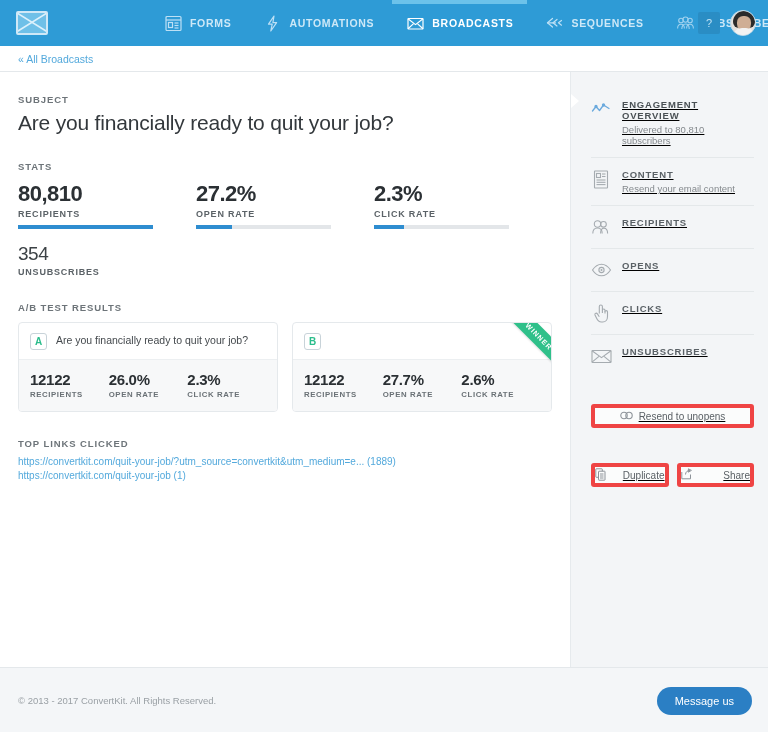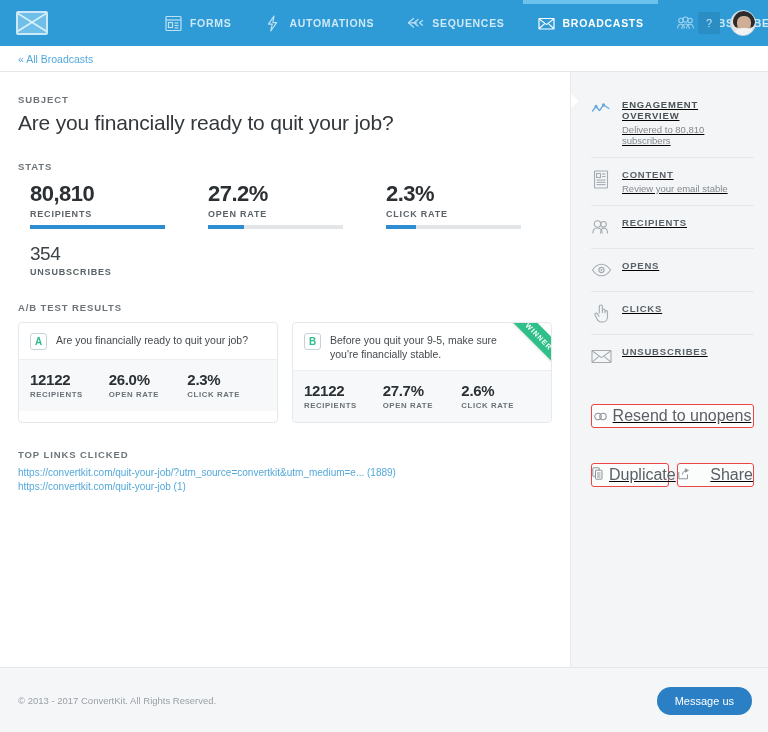--- a/index.html
+++ b/index.html
@@ -81,21 +81,21 @@
     font-size: 9.5px; letter-spacing: 0.9px; font-weight: bold;
     color: #6d7479; text-transform: uppercase;
   }
   .subject-line {
     font-size: 21px; color: #33383c; font-weight: 400; margin-top: 6px;
     letter-spacing: -0.2px;
   }
 
   .stats-label { margin-top: 26px; }
   .stats-row { display:flex; margin-top: 9px; }
-  .stat { width: 183px; margin-left: 12px; }
+  .stat { width: 183px; }
   .stat-value { font-size: 22px; font-weight: bold; color: #2b3034; letter-spacing:-0.5px; }
   .stat-name {
     font-size: 9px; letter-spacing: 0.8px; color: #5b6267; font-weight: 600;
     text-transform: uppercase; margin-top: 2px;
   }
   .bar-track { width: 135px; height: 4px; background:#e3e6e9; margin-top: 6px; }
   .bar-fill { height: 4px; background:#2e8dd0; }
   .stat-secondary { margin-top: 14px; }
   .stat-secondary .stat-value { font-weight: 400; font-size: 19px; color:#3c4246; }
 
@@ -152,23 +152,23 @@
   .side-ico { flex: 0 0 auto; width: 20px; height: 20px; display:flex; align-items:center; justify-content:center; }
   .side-title {
     font-size: 9.5px; letter-spacing: 0.8px; font-weight: bold; color:#5a6166;
     text-transform: uppercase;
   }
   .side-item.active .side-title { color:#4a5155; }
   .side-sub { font-size: 9.5px; color:#84898d; margin-top: 3px; }
 
   .side-actions { margin-top: 16px; }
   .btn {
-    border: 1px solid #ef4444; background:#fbfcfc; border-radius: 3px;
+    border: 4px solid #ef4444; background:#fbfcfc; border-radius: 3px;
     height: 24px; display:flex; align-items:center; justify-content:center; gap:6px;
-    font-size: 16px; color:#595f64; cursor:pointer;margin-top:27px;
+    font-size: 10px; color:#595f64; cursor:pointer;margin-top:27px;
   }
   .btn-wide { width: 163px; }
   .btn-row { display:flex; gap: 8px; margin-top: 8px; }
   .btn-half { width: 77.5px; justify-content: space-between; }
 
   
   .footer {
     height: 65px; background:#f4f6f8; border-top:1px solid #e4e8eb;
     display:flex; align-items:center; padding: 0 18px; position:relative;
   }
@@ -208,42 +208,42 @@
 
       <div class="nav-item">
         <span class="nav-ico">
           <svg width="19" height="17" viewBox="0 0 19 17" fill="none" stroke="#bde0f5" stroke-width="1.2" stroke-linejoin="round">
             <path d="M11 1 L5.5 9.2 H9.2 L7.8 16 L13.6 7.6 H9.9 Z"></path>
           </svg>
         </span>
         <span class="nav-label">AUTOMATIONS</span>
       </div>
 
+      <div class="nav-item active">
+        <span class="nav-ico">
+          <svg width="19" height="17" viewBox="0 0 19 17" fill="none" stroke="#ffffff" stroke-width="1.2" stroke-linejoin="round">
+            <rect x="2" y="3.5" width="15" height="10.5" rx="0.5"></rect>
+            <path d="M2 3.8 L9.5 9.6 L17 3.8"></path>
+            <path d="M2 13.8 L7.6 8.6"></path>
+            <path d="M17 13.8 L11.4 8.6"></path>
+          </svg>
+        </span>
+        <span class="nav-label">BROADCASTS</span>
+      </div>
+
       <div class="nav-item">
         <span class="nav-ico">
           <svg width="19" height="17" viewBox="0 0 19 17" fill="none" stroke="#bde0f5" stroke-width="1.2" stroke-linecap="round" stroke-linejoin="round">
             <path d="M7.5 3.5 L2.5 7.8 L7.5 12"></path>
             <path d="M2.5 7.8 H10.5"></path>
             <path d="M12 4.5 L8 7.8 L12 11"></path>
             <path d="M16.5 5.5 L13.5 7.8 L16.5 10.2"></path>
           </svg>
         </span>
         <span class="nav-label">SEQUENCES</span>
-      </div>
-
-      <div class="nav-item active">
-        <span class="nav-ico">
-          <svg width="19" height="17" viewBox="0 0 19 17" fill="none" stroke="#ffffff" stroke-width="1.2" stroke-linejoin="round">
-            <rect x="2" y="3.5" width="15" height="10.5" rx="0.5"></rect>
-            <path d="M2 3.8 L9.5 9.6 L17 3.8"></path>
-            <path d="M2 13.8 L7.6 8.6"></path>
-            <path d="M17 13.8 L11.4 8.6"></path>
-          </svg>
-        </span>
-        <span class="nav-label">BROADCASTS</span>
       </div>
 
       <div class="nav-item">
         <span class="nav-ico">
           <svg width="19" height="17" viewBox="0 0 19 17" fill="none" stroke="#9fd1ee" stroke-width="1.1">
             <circle cx="5" cy="5.5" r="2.3"></circle>
             <circle cx="9.5" cy="4.6" r="2.6"></circle>
             <circle cx="14" cy="5.5" r="2.3"></circle>
             <path d="M1.6 13.5 C1.6 10.8 3.2 9.3 5 9.3 C6.8 9.3 8.4 10.8 8.4 13.5"></path>
             <path d="M5.8 14 C5.8 11 7.5 9 9.5 9 C11.5 9 13.2 11 13.2 14"></path>
@@ -330,21 +330,20 @@
             </div>
           </div>
         </div>
 
         <div class="ab-card">
           <div class="ribbon">
             <div class="band">WINNER</div>
           </div>
           <div class="ab-head">
             <div class="ab-badge">B</div>
-            <div class="ab-subject">Before you quit your 9-5, make sure you're financially stable.</div>
           </div>
           <div class="ab-stats">
             <div class="ab-stat">
               <div class="ab-stat-value">12122</div>
               <div class="ab-stat-name">RECIPIENTS</div>
             </div>
             <div class="ab-stat">
               <div class="ab-stat-value">27.7%</div>
               <div class="ab-stat-name">OPEN RATE</div>
             </div>
@@ -385,21 +384,21 @@
             <rect x="3.5" y="3.5" width="4" height="4"></rect>
             <line x1="9" y1="4" x2="12.5" y2="4"></line>
             <line x1="9" y1="6.5" x2="12.5" y2="6.5"></line>
             <line x1="3.5" y1="10" x2="12.5" y2="10"></line>
             <line x1="3.5" y1="12.3" x2="12.5" y2="12.3"></line>
             <line x1="3.5" y1="14.6" x2="12.5" y2="14.6"></line>
           </svg>
         </span>
         <div>
           <div class="side-title">CONTENT</div>
-          <div class="side-sub">Review your email stable</div>
+          <div class="side-sub">Resend your email content</div>
         </div>
       </div>
 
       <div class="side-item">
         <span class="side-ico">
           <svg width="20" height="16" viewBox="0 0 20 16" fill="none" stroke="#a5abb0" stroke-width="1.1">
             <circle cx="6.5" cy="5" r="3.2"></circle>
             <circle cx="12.5" cy="5.3" r="2.8"></circle>
             <path d="M1.8 14.5 C1.8 10.6 3.9 9 6.5 9 C9.1 9 11.2 10.6 11.2 14.5"></path>
             <path d="M9.6 14.5 C9.6 11 11.1 9.3 12.9 9.3 C14.9 9.3 16.6 11 16.6 14.5"></path>

